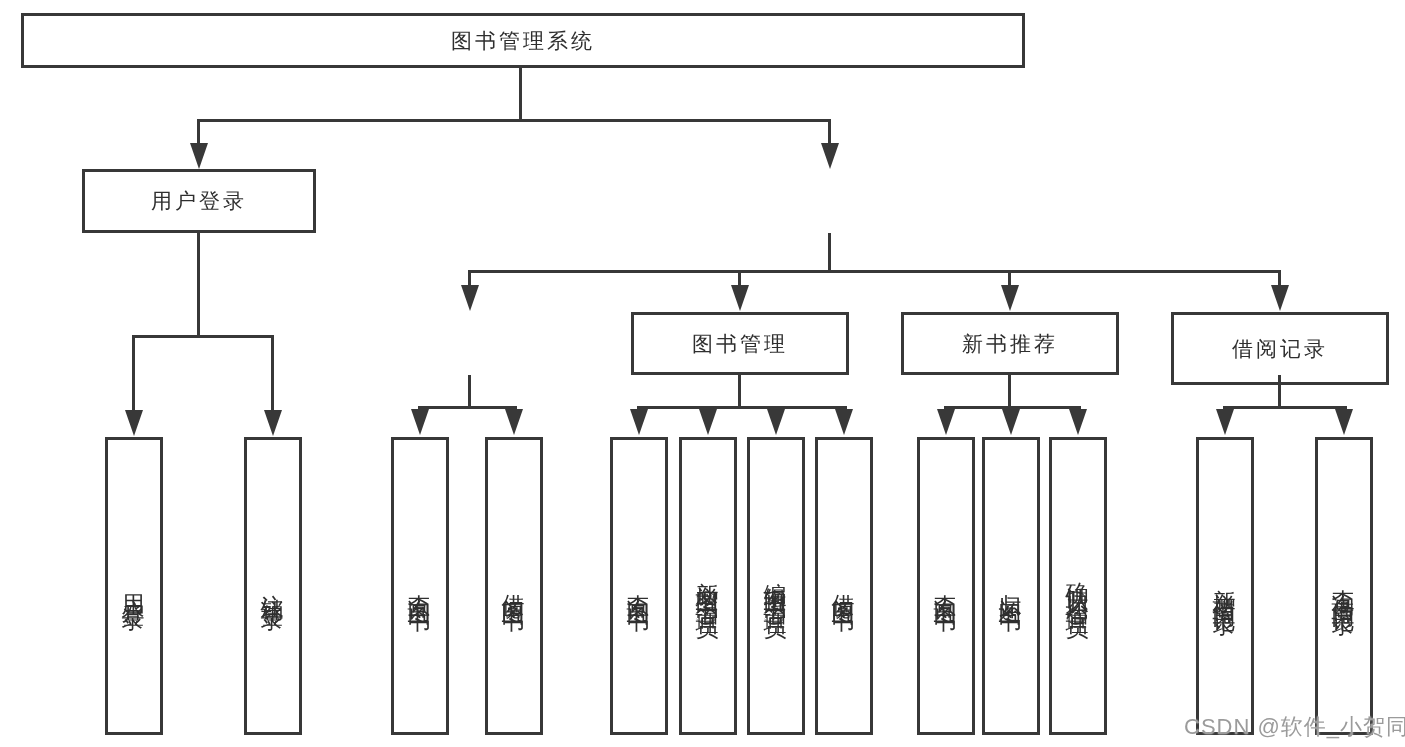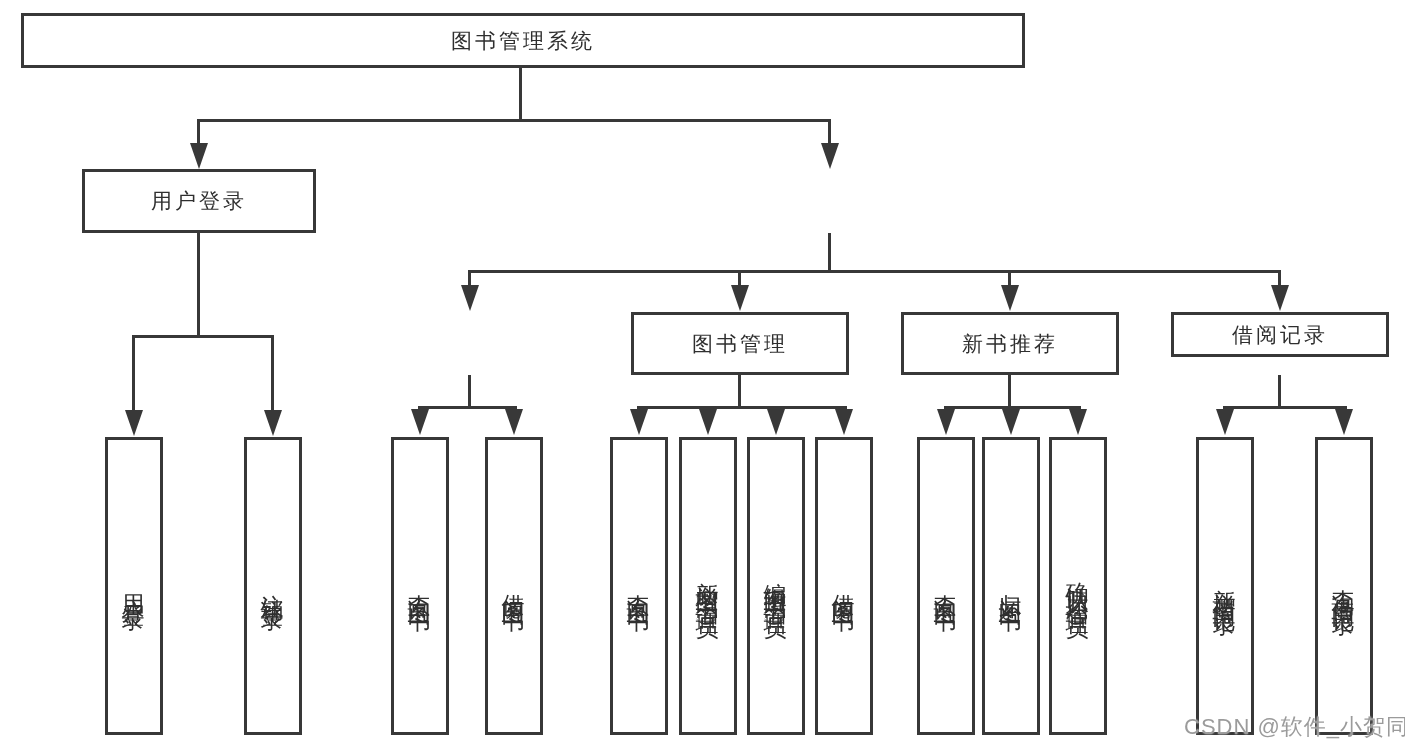--- a/index.html
+++ b/index.html
@@ -92,21 +92,21 @@
   <div class="arrow" style="left:731px; top:285px;"></div>
   <div class="arrow" style="left:1001px; top:285px;"></div>
   <div class="arrow" style="left:1271px; top:285px;"></div>
 
   <div class="box" style="left:631px; top:312px; width:218px; height:63px;">
     <span class="h-label">图书管理</span>
   </div>
   <div class="box" style="left:901px; top:312px; width:218px; height:63px;">
     <span class="h-label">新书推荐</span>
   </div>
-  <div class="box" style="left:1171px; top:312px; width:218px; height:45px;">
+  <div class="box" style="left:1171px; top:312px; width:218px; height:73px;">
     <span class="h-label">借阅记录</span>
   </div>
 
   <div class="vline" style="left:468px; top:375px; height:34px;"></div>
   <div class="vline" style="left:738px; top:375px; height:34px;"></div>
   <div class="vline" style="left:1008px; top:375px; height:34px;"></div>
   <div class="vline" style="left:1278px; top:375px; height:34px;"></div>
   <div class="hline" style="left:418px; top:406px; width:99px;"></div>
   <div class="hline" style="left:637px; top:406px; width:210px;"></div>
   <div class="hline" style="left:944px; top:406px; width:137px;"></div>

